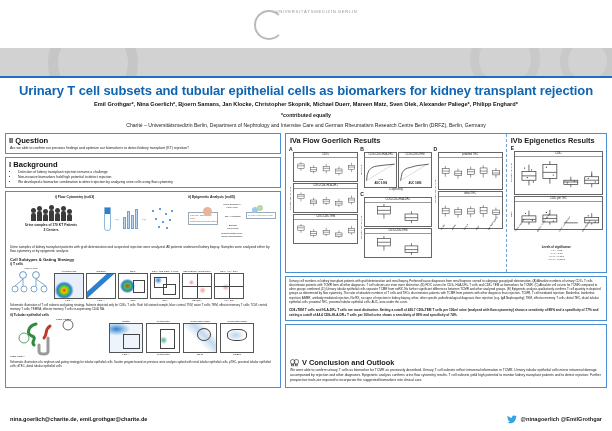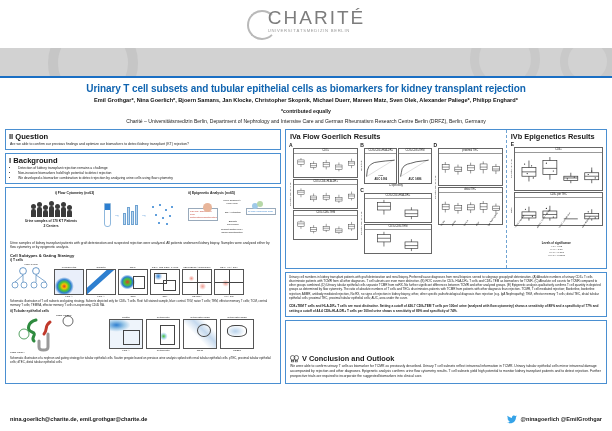--- a/index.html
+++ b/index.html
@@ -24,21 +24,21 @@
   .grey-band .arc1 { position:absolute; width:90px; height:90px; border-radius:50%;
                      border:10px solid #c6c6c6; left:48px; top:-30px; }
   .grey-band .arc2 { position:absolute; width:70px; height:70px; border-radius:50%;
                      border:9px solid #c9c9c9; left:470px; top:-24px; }
   .grey-band .arc3 { position:absolute; width:55px; height:55px; border-radius:50%;
                      border:8px solid #c9c9c9; left:560px; top:-14px; }
   .blue-rule { height:2px; background:#1a6fc4; }
 
   
   .title-block { text-align:center; padding:5px 12px 2px; }
-  .poster-title { color:#1064b0; font-size:10px; font-weight:bold; letter-spacing:-0.1px; }
+  .poster-title { color:#1064b0; font-size:13px; font-weight:bold; letter-spacing:-0.1px; }
   .authors { font-size:5.6px; font-weight:bold; margin-top:3px; line-height:1.35; color:#111; }
   .equal { font-size:5.2px; font-weight:bold; margin-top:3px; }
   .affil { font-size:5.1px; margin-top:4px; color:#222; }
 
   
   .columns { display:flex; gap:4px; padding:3px 5px 0; height:258px; }
   .col-left  { width:276px; display:flex; flex-direction:column; gap:3px; }
   .col-right { flex:1; display:flex; flex-direction:column; gap:3px; }
 
   .panel { border:1px solid #4a8fd1; background:#fff; }
@@ -98,21 +98,20 @@
   .footer-social { display:flex; align-items:center; gap:4px; font-size:5.6px; font-weight:bold; }
   .bird { width:10px; height:9px; fill:#35a3e8; }
 </style>
 </head>
 <body>
 
 <div class="logo-area">
   <div class="logo">
     <div class="logo-ring"></div>
     <div class="logo-text">
-      <div class="logo-word">CHARITÉ</div>
       <div class="logo-sub">UNIVERSITÄTSMEDIZIN BERLIN</div>
     </div>
   </div>
 </div>
 <div class="grey-band">
   <div class="arc1"></div>
   <div class="arc2"></div>
   <div class="arc3"></div>
 </div>
 <div class="blue-rule"></div>

